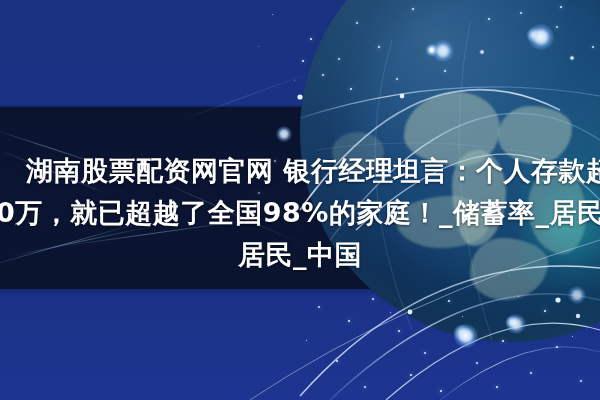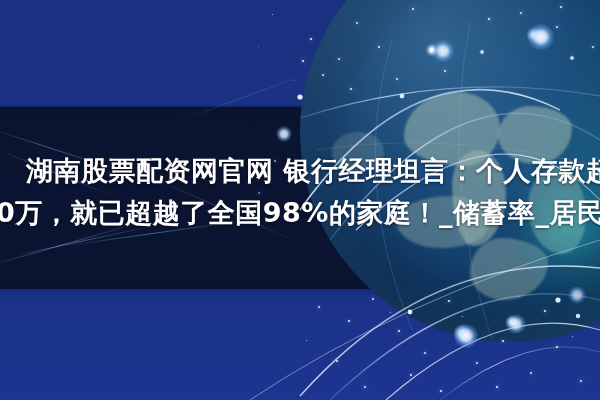--- a/index.html
+++ b/index.html
@@ -259,15 +259,16 @@
     <span class="streak" style="left:-20px;top:268px;width:180px;transform:rotate(-16deg);"></span>
     <span class="streak" style="left:10px;top:256px;width:150px;transform:rotate(-12deg);"></span>
     <span class="streak" style="left:60px;top:246px;width:200px;transform:rotate(-8deg);"></span>
     <span class="streak" style="left:150px;top:176px;width:170px;transform:rotate(24deg);opacity:.6;"></span>
     <span class="streak" style="left:180px;top:120px;width:150px;transform:rotate(-20deg);opacity:.5;"></span>
   </div>
 
   <div class="headline">
     <span class="line line-1">湖南股票配资网官网 银行经理坦言：个人存款超过</span>
     <span class="line line-2">0万，就已超越了全国98%的家庭！_储蓄率_居民_中</span>
+    <span class="line line-3">居民_中国</span>
   </div>
 
 </div>
 
 </body></html>

